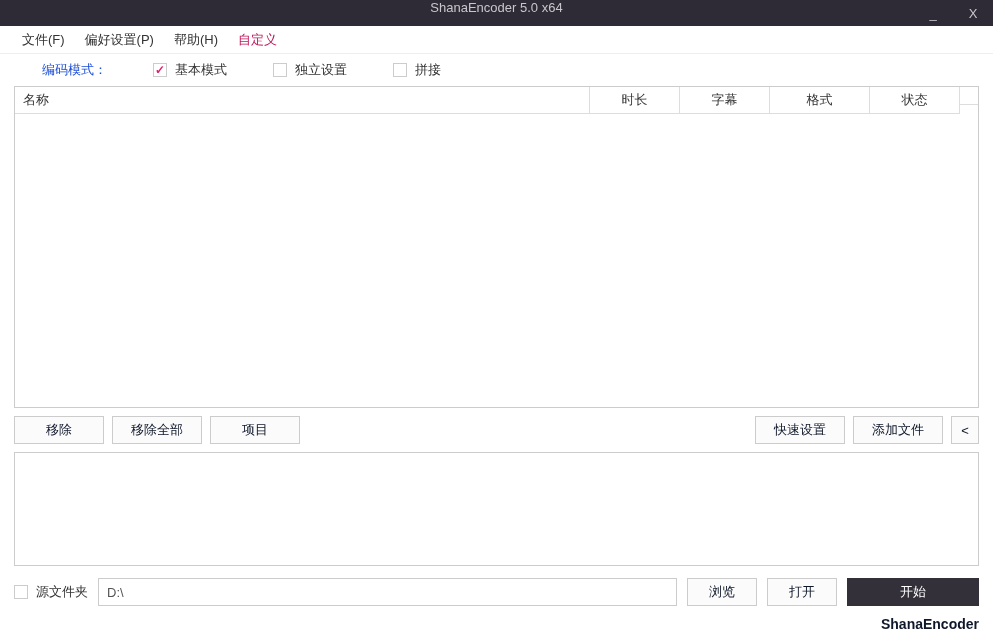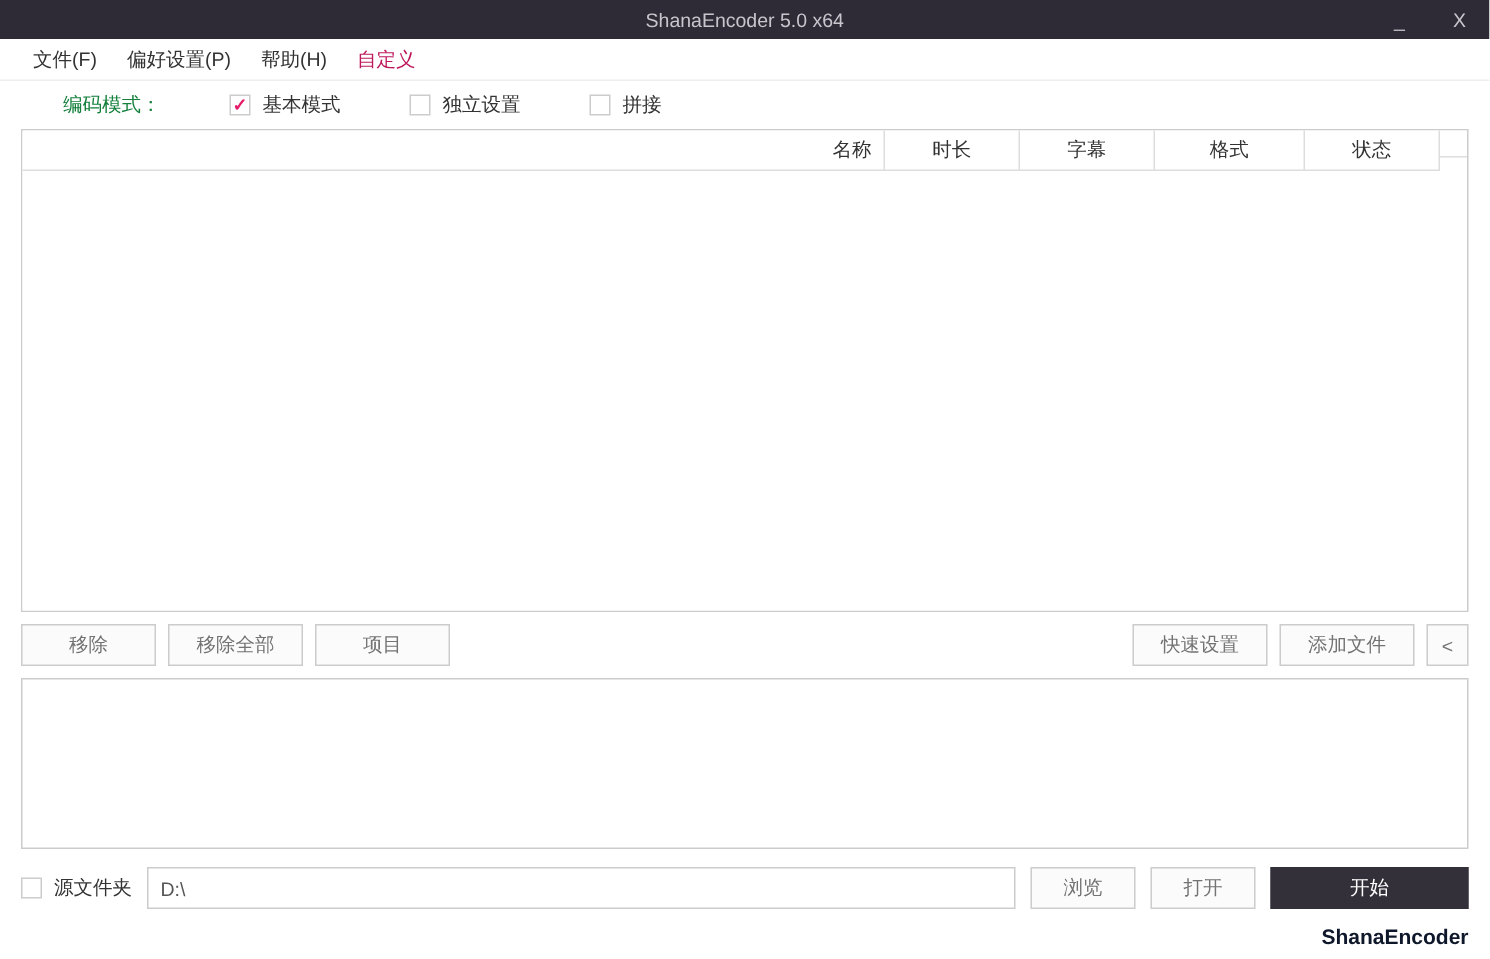--- a/index.html
+++ b/index.html
@@ -10,21 +10,20 @@
       width: 993px;
       height: 639px;
       overflow: hidden;
       color: #333;
     }
     .titlebar {
       height: 26px;
       background: #2f2b36;
       color: #c8c6cc;
       display: flex;
-      align-items: center;
       position: relative;
     }
     .titlebar-title {
       position: absolute;
       left: 50%;
       transform: translateX(-50%);
       font-size: 13px;
     }
     .titlebar-controls {
       margin-left: auto;
@@ -55,21 +54,21 @@
     }
     .menu-item.accent { color: #be185d; }
     .mode-row {
       height: 32px;
       display: flex;
       align-items: center;
       padding: 0 42px;
       gap: 46px;
       font-size: 13px;
     }
-    .mode-label { color: #15803d; }
+    .mode-label { color: #1d4ed8; }
     .checkbox-wrap {
       display: flex;
       align-items: center;
       gap: 8px;
       cursor: pointer;
     }
     .checkbox-box {
       width: 14px;
       height: 14px;
       border: 1px solid #ccc;
@@ -95,21 +94,21 @@
       align-items: center;
       background: #fff;
     }
     .th {
       border-right: 1px solid #ddd;
       border-bottom: 1px solid #ddd;
       padding: 4px 8px;
       text-align: center;
       font-size: 13px;
     }
-    .th:first-child { text-align: right; }
+    .th:first-child { text-align: left; }
     .th-name { flex: 1; }
     .th-dur { width: 90px; }
     .th-sub { width: 90px; font-family: Liberation Serif, serif; }
     .th-fmt { width: 100px; }
     .th-stat { width: 90px; }
     .th-end { width: 18px; border-right: none; }
     .table-body {
       height: 294px;
       background: #fff;
     }
@@ -124,21 +123,21 @@
       height: 28px;
       min-width: 90px;
       padding: 0 12px;
       border: 1px solid #ccc;
       background: #fbfbfb;
       cursor: pointer;
       font-size: 13px;
       display: inline-flex;
       align-items: center;
       justify-content: center;
-      color: #737373;
+      color: #0f172a;
     }
     .btn.small { min-width: 28px; width: 28px; padding: 0; }
     .info-panel {
       margin: 8px 14px 0;
       border: 1px solid #ccc;
       height: 114px;
       background: #fff;
     }
     .bottom-row {
       margin: 12px 14px 0;

